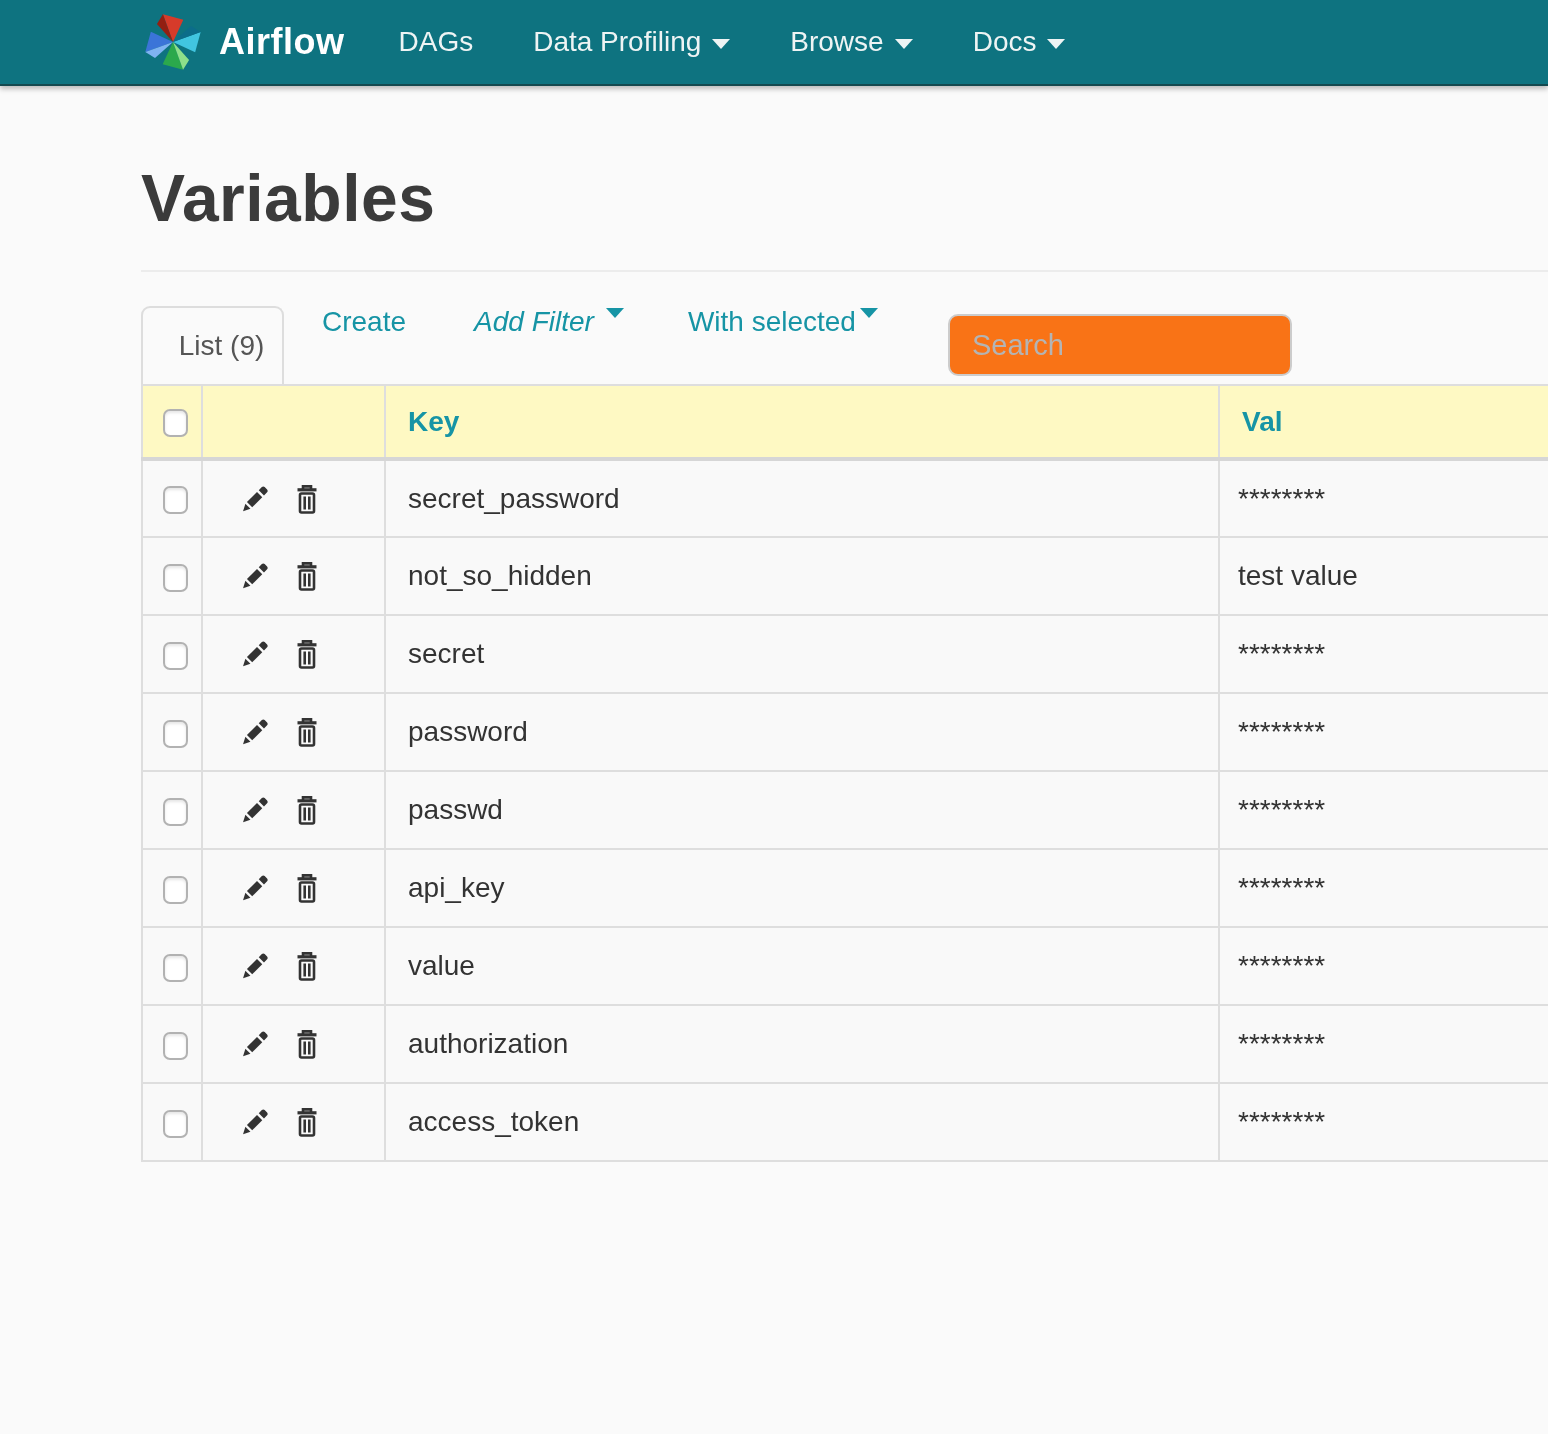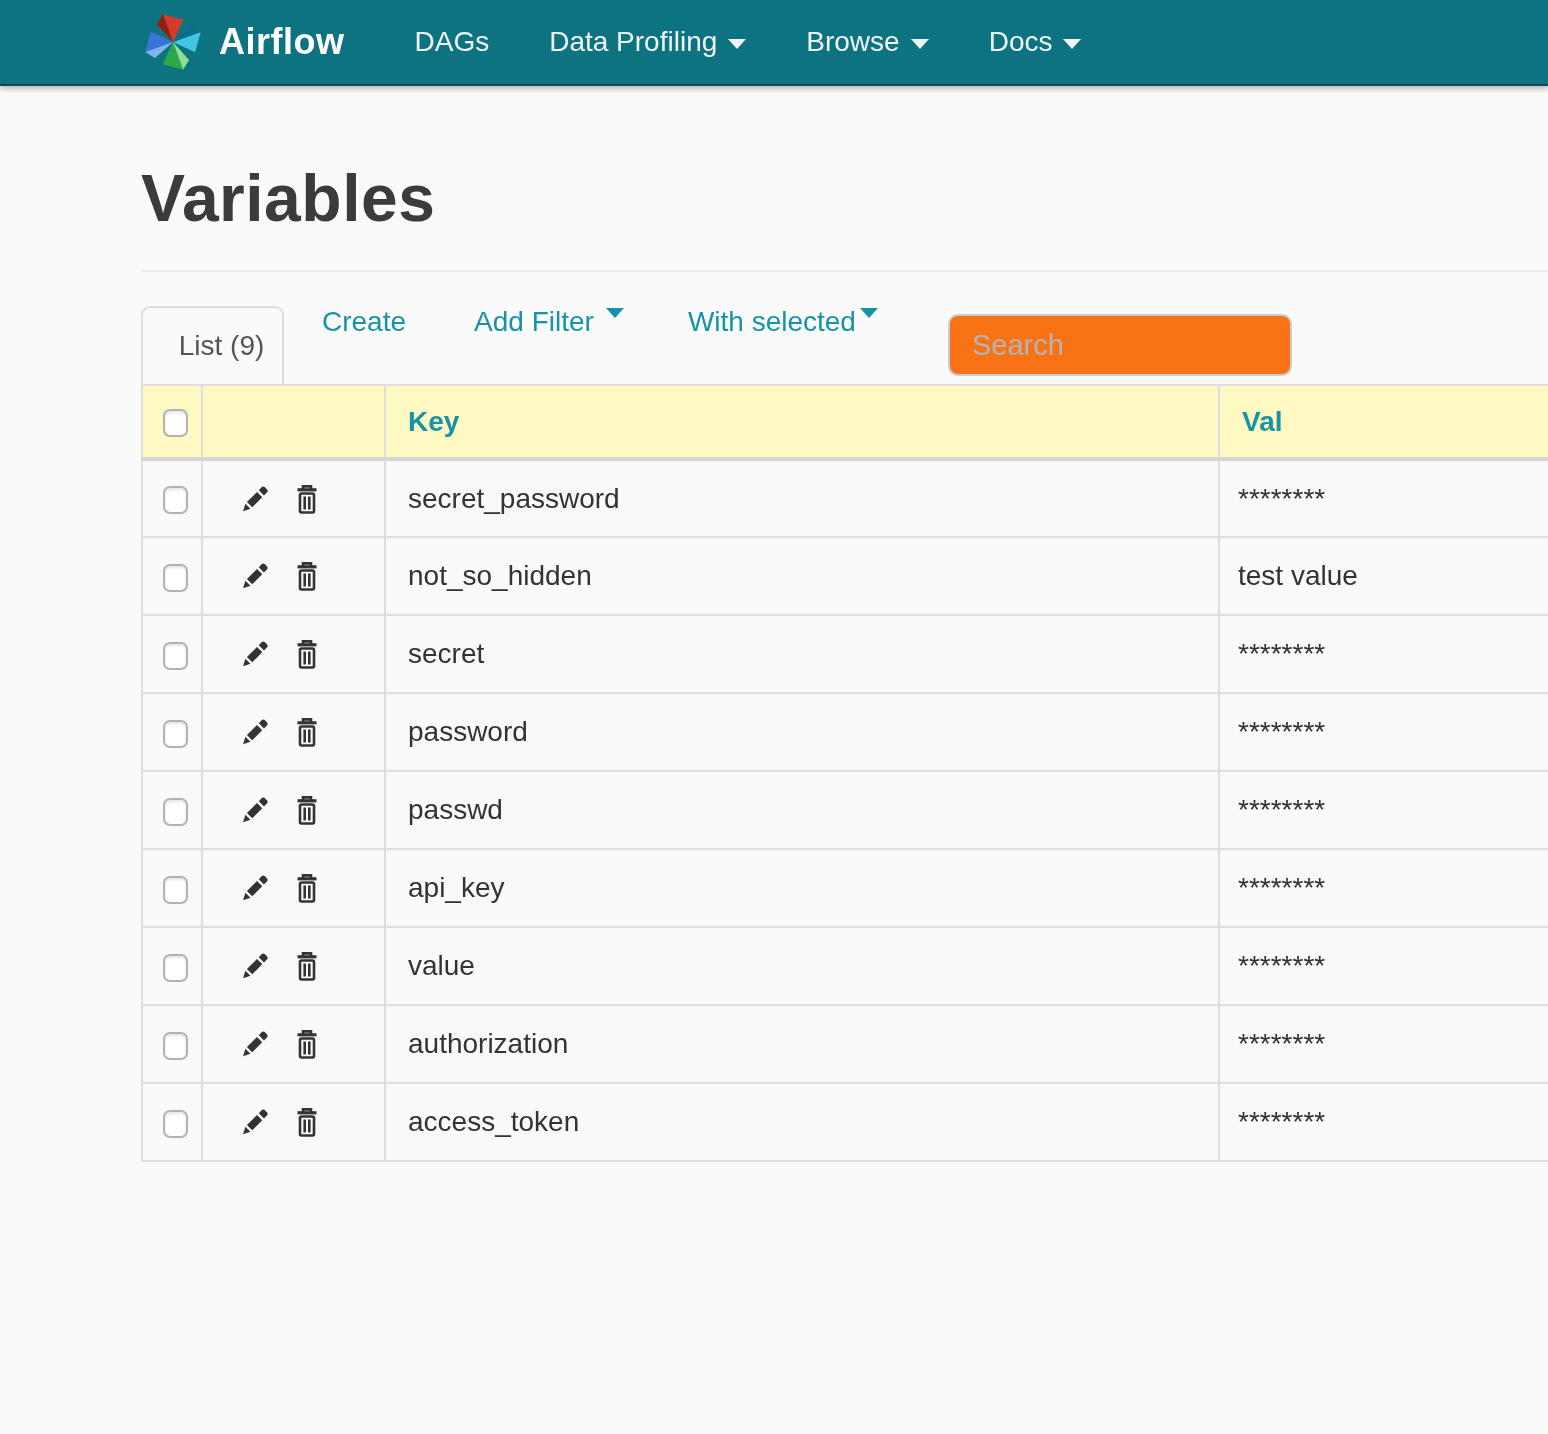--- a/index.html
+++ b/index.html
@@ -19,21 +19,21 @@
     align-items: stretch;
     padding-left: 141px;
     box-shadow: 0 3px 5px rgba(0,0,0,0.25);
     border-bottom: 2px solid #14494f;
     position: relative;
     z-index: 5;
   }
   .brand {
     display: flex;
     align-items: center;
-    margin-right: 40px;
+    margin-right: 24px;
     text-decoration: none;
   }
   .brand-logo { width: 64px; height: 74px; margin-right: 14px; }
   .brand-name {
     color: #ffffff;
     font-size: 36px;
     font-weight: 600;
     letter-spacing: 0.5px;
   }
   .nav-items { display: flex; align-items: stretch; list-style: none; }
@@ -100,21 +100,21 @@
     display: flex;
     align-items: flex-start;
     font-size: 28px;
     color: var(--link-color, #1694A5);
     text-decoration: none;
     cursor: pointer;
     white-space: nowrap;
   }
   .toolbar-link .caret { border-top-color: var(--link-color, #1694A5); }
   .lnk-create { margin-left: 38px; }
-  .lnk-filter { margin-left: 68px; }
+  .lnk-filter { margin-left: 68px; font-style: italic; }
   .lnk-filter .caret { margin-left: 12px; }
   .lnk-selected { margin-left: 64px; }
   .lnk-selected .caret { margin-left: 4px; }
   .search-input {
     align-self: center;
     margin-left: 70px;
     width: 344px;
     height: 62px;
     border: 2px solid #ccc;
     border-radius: 10px;

